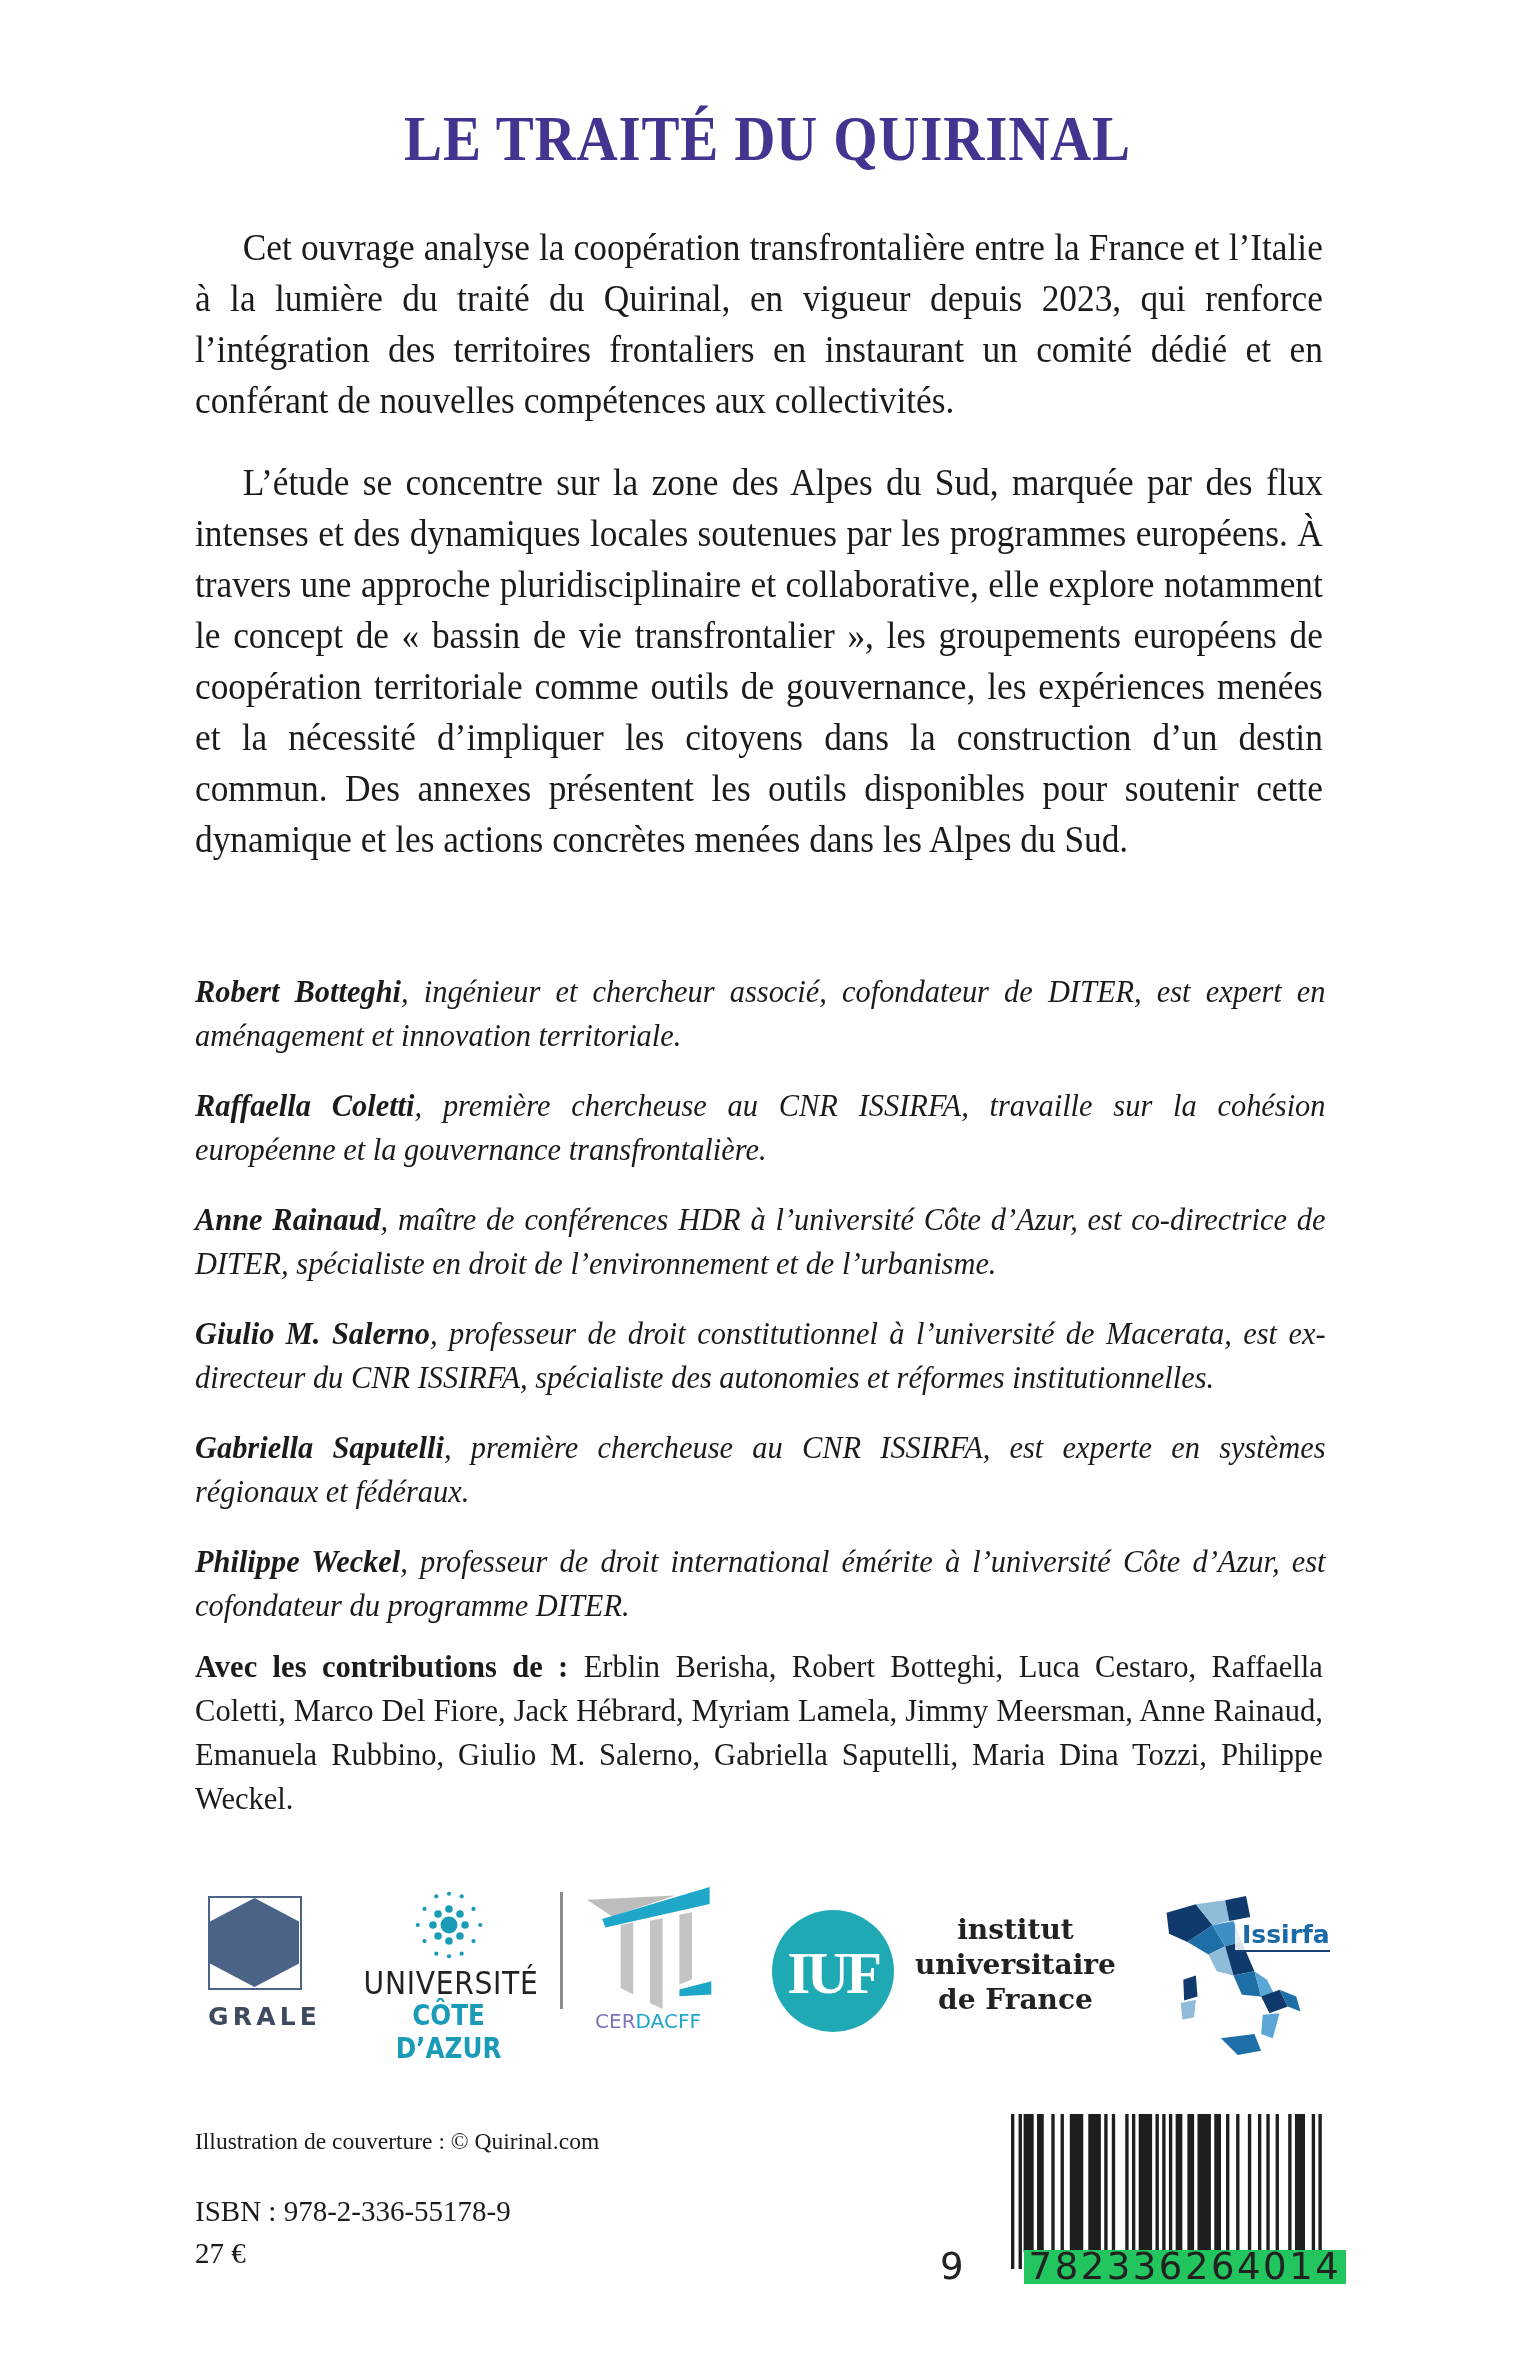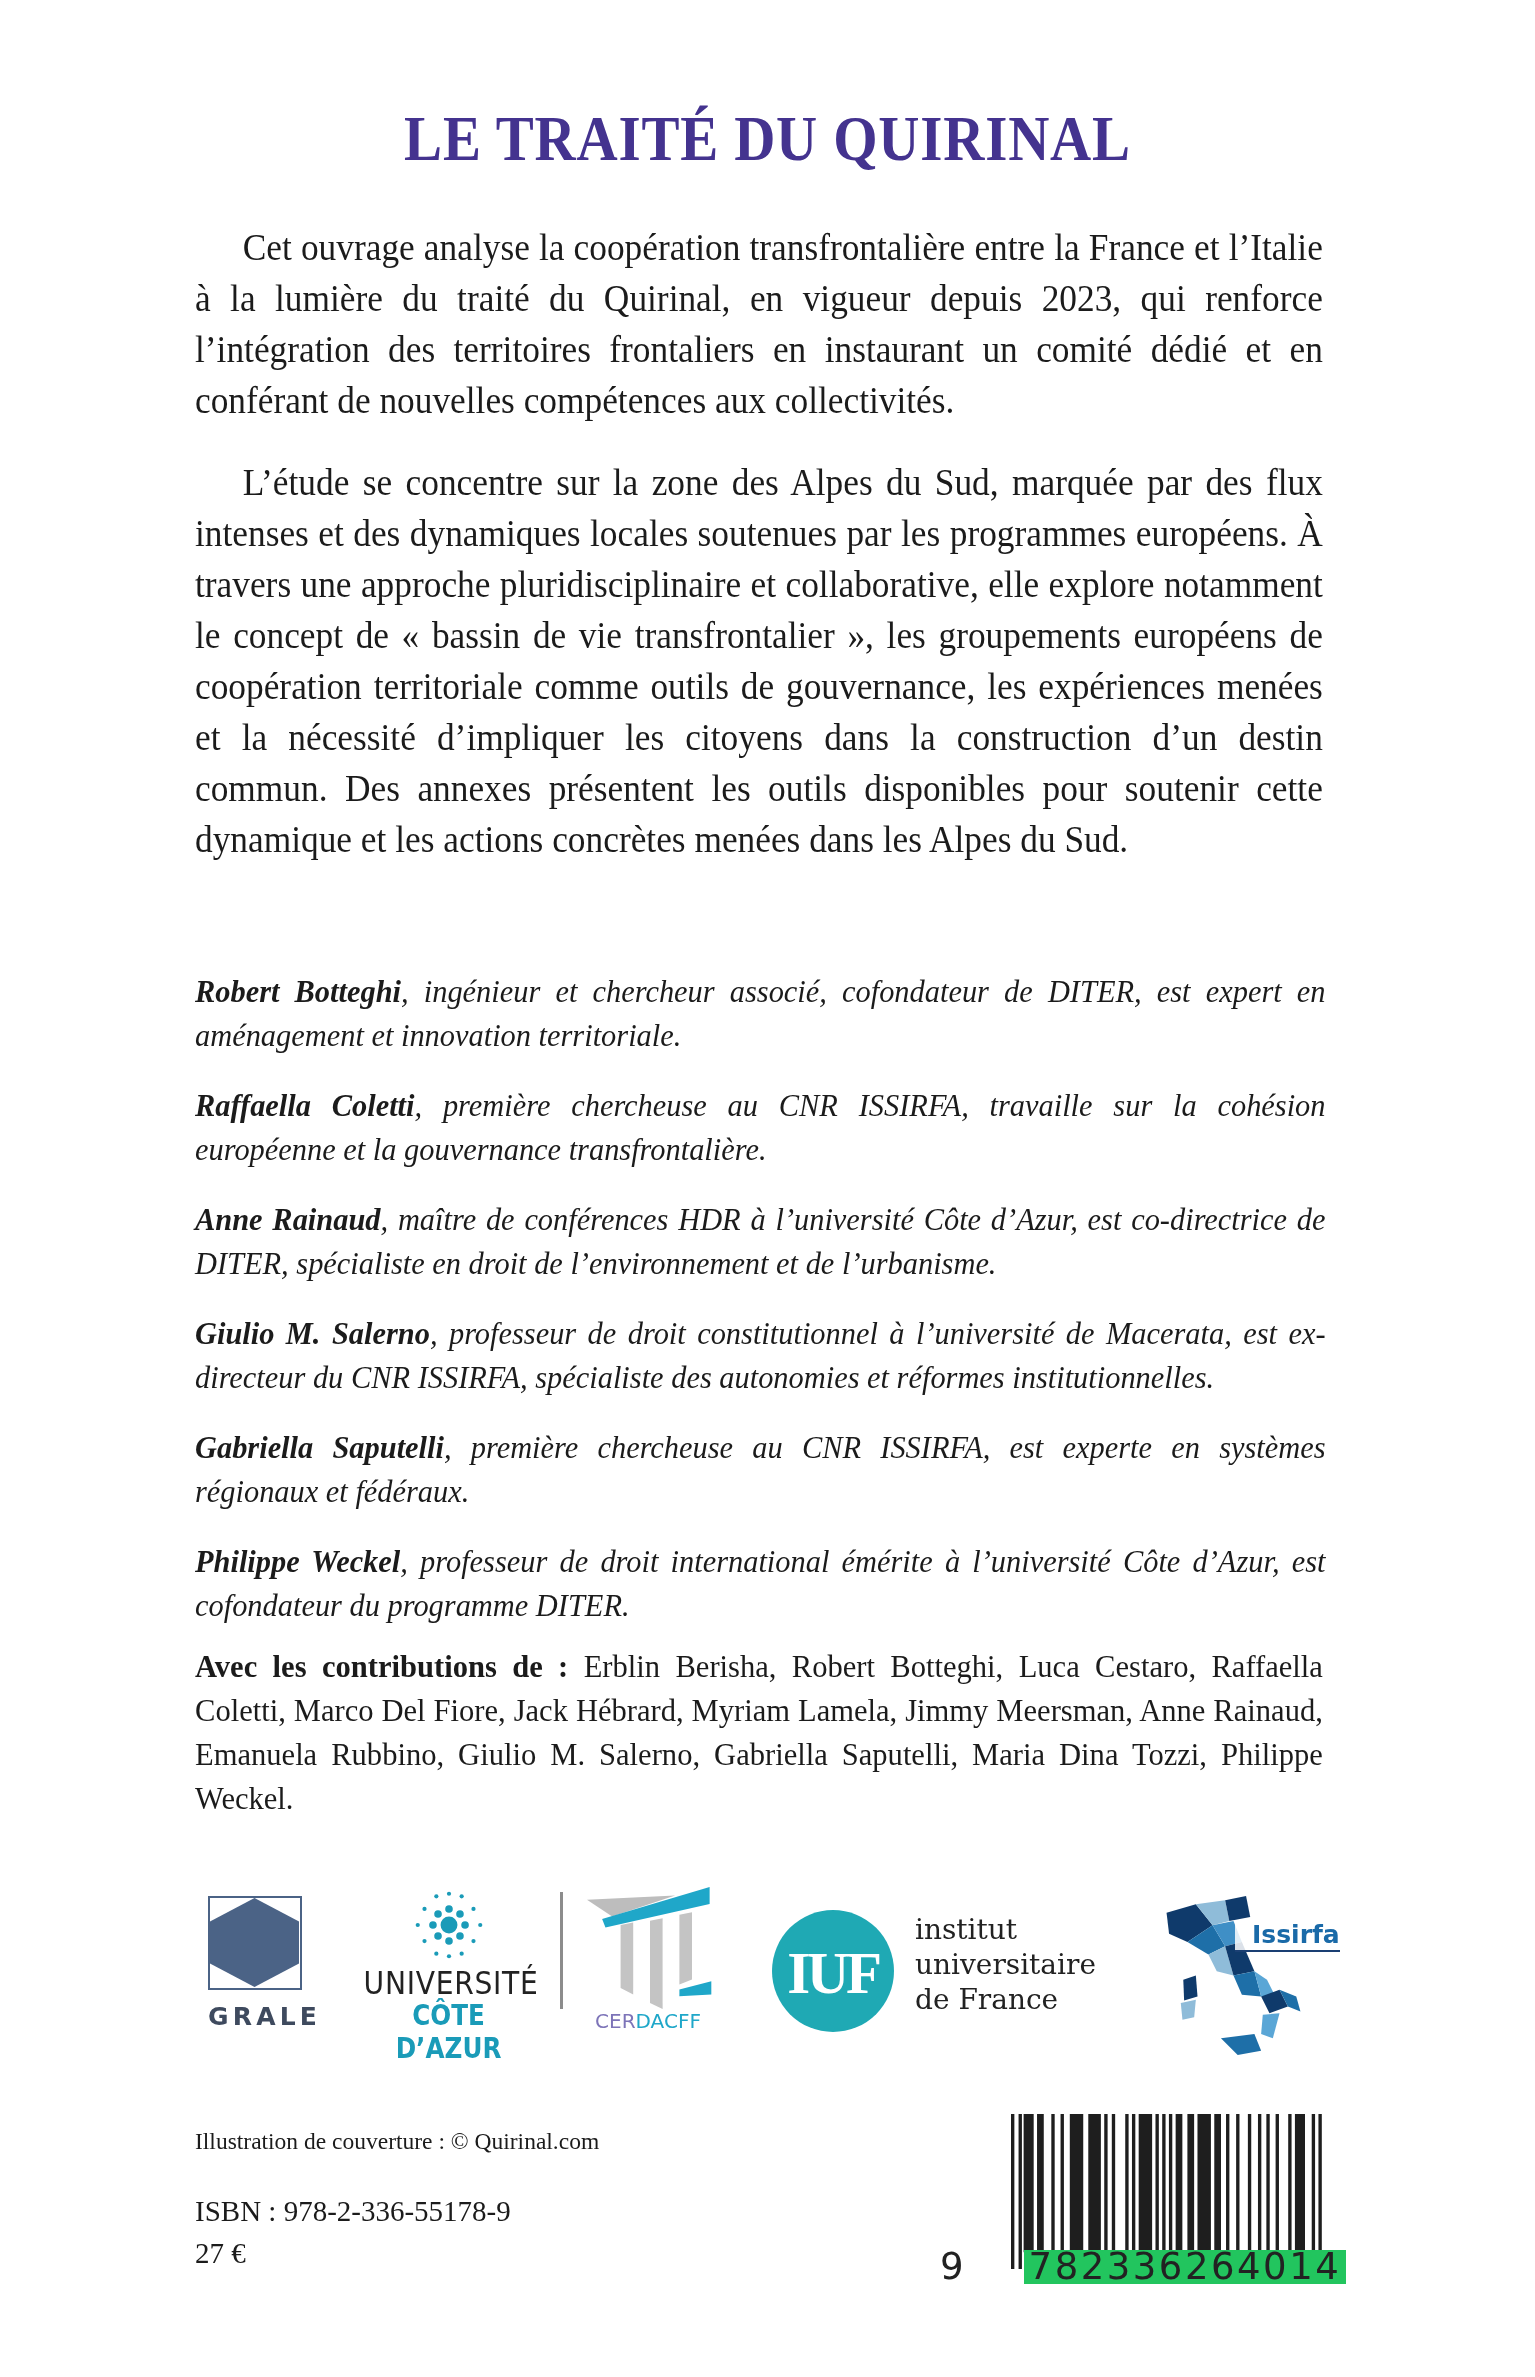--- a/index.html
+++ b/index.html
@@ -23,23 +23,23 @@
     .uca .word1 { position: absolute; top: 77px; left: 0; width: 193px; text-align: center; font-family: "DejaVu Sans", sans-serif; font-size: 32px; font-weight: normal; color: #222; letter-spacing: 0.8px; transform: scaleX(0.88); }
     .uca .word2 { position: absolute; top: 112px; left: 0; width: 193px; text-align: center; font-family: "DejaVu Sans", sans-serif; font-weight: bold; font-size: 28px; color: #1a9bb8; transform: scaleX(0.88); }
     .vsep { position: absolute; left: 560px; top: 1892px; width: 3.4px; height: 117px; background: #8c8c8c; }
     .cerd { left: 579px; top: 25px; width: 138px; height: 159px; }
     .cerd .word { position: absolute; top: 122px; left: 0; width: 138px; text-align: center; font-family: "DejaVu Sans", sans-serif; font-size: 20px; }
     .cerd .w-a { color: #7d74b8; }
     .cerd .w-b { color: #1fa7c9; }
     .iuf { left: 772px; top: 48px; width: 369px; height: 126px; }
     .iuf .circle { position: absolute; left: 0; top: 0; width: 122px; height: 122px; border-radius: 50%; background: #1fa9b4; overflow: hidden; }
     .iuf .circle span { position: absolute; left: 0; top: 28.5px; width: 122px; text-align: center; font-family: "Liberation Serif", serif; font-weight: bold; font-size: 59px; color: #fff; letter-spacing: -3.4px; }
-    .iuf .text { position: absolute; left: 143px; top: 1.7px; font-family: "DejaVu Serif", serif; font-weight: normal; font-size: 28px; line-height: 35px; color: #222; }
+    .iuf .text { position: absolute; left: 143px; top: 1.7px; font-family: "DejaVu Serif", serif; font-weight: bold; font-size: 28px; line-height: 35px; color: #222; text-align: center; }
     .iss { left: 1162px; top: 34px; width: 210px; height: 168px; }
-    .iss .word { position: absolute; left: 73px; top: 25px; font-family: "DejaVu Sans", sans-serif; font-weight: bold; font-size: 25px; color: #1a6aa8; border-bottom: 2.5px solid #1a3f73; padding-bottom: 0; line-height: 28.5px; background: rgba(255,255,255,0.85); padding-left: 17px; }
+    .iss .word { position: absolute; left: 73px; top: 25px; font-family: "DejaVu Sans", sans-serif; font-weight: bold; font-size: 25px; color: #1a6aa8; border-bottom: 2.5px solid #1a3f73; padding-bottom: 0; line-height: 28.5px; background: rgba(255,255,255,0.85); padding-left: 7px; }
     .footer-left { position: absolute; left: 195px; }
     .credit { top: 2128px; font-size: 23.5px; }
     .isbn { top: 2195px; font-size: 29px; }
     .price { top: 2237px; font-size: 29px; }
     .barcode { position: absolute; left: 1011px; top: 2114px; width: 336px; height: 172px; }
     .barcode .bars { position: absolute; left: 0; top: 0; width: 336px; height: 155px; }
     .barcode .digits { position: absolute; top: 136px; font-family: "DejaVu Sans", sans-serif; font-size: 37px; color: #222; background: #22c55e; line-height: 34px; }
     .d0 { left: -71px; background: transparent !important; }
     .d1 { left: 12.6px; padding: 0 5px; letter-spacing: 2.5px; }
     .d2 { left: 169px; padding: 0 5px; letter-spacing: 2.5px; }

